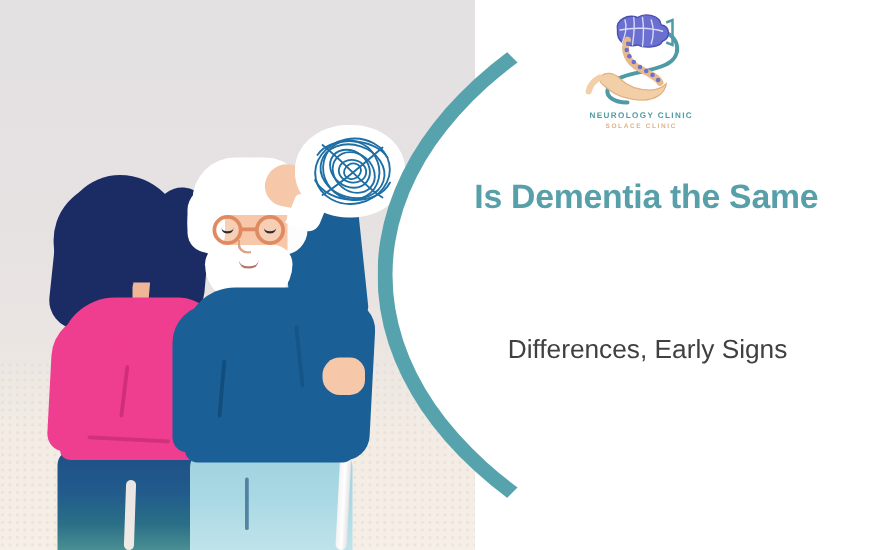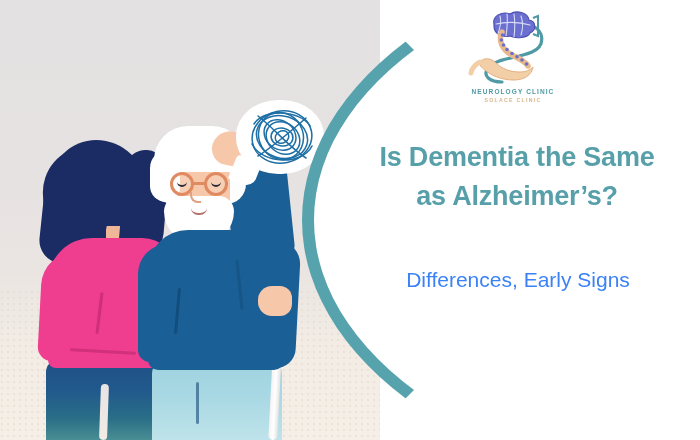--- a/index.html
+++ b/index.html
@@ -202,21 +202,21 @@
   }
 
   .headline{
     position:absolute;left:8px;top:138px;width:358px;
     text-align:center;color:#57a0a9;
     font-weight:bold;font-size:27px;line-height:39px;
     letter-spacing:-.2px;
   }
   .subhead{
     position:absolute;left:18px;top:262px;width:340px;
-    text-align:center;color:#3b82f6;
+    text-align:center;color:#404040;
     font-size:21px;line-height:35px;font-weight:400;
   }
 </style>
 </head>
 <body>
 
 <div id="banner">
 
   <div class="left-panel">
     <div class="left-texture"></div>
@@ -338,21 +338,20 @@
         <path d="M22 52 C26 47, 33 48, 38 53 C44 59, 52 62, 62 62 C68 62, 72 60, 75 57
                  C74 65, 66 70, 56 70 C44 70, 34 66, 27 60 C23 57, 21 55, 22 52 Z" fill="#f3cfa8" stroke="#e3b083" stroke-width="1"></path>
         <path d="M22 52 C18 54, 14 58, 13 63" fill="none" stroke="#f3cfa8" stroke-width="5" stroke-linecap="round"></path>
       </svg>
       <div class="logo-name">NEUROLOGY CLINIC</div>
       <div class="logo-sub">SOLACE CLINIC</div>
     </div>
 
     <div class="headline">
       <div>Is Dementia the Same</div>
-      <div>as Alzheimer’s?</div>
     </div>
 
     <div class="subhead">
       <div>Differences, Early Signs</div>
     </div>
 
   </div>
 </div>
 
 </body></html>

